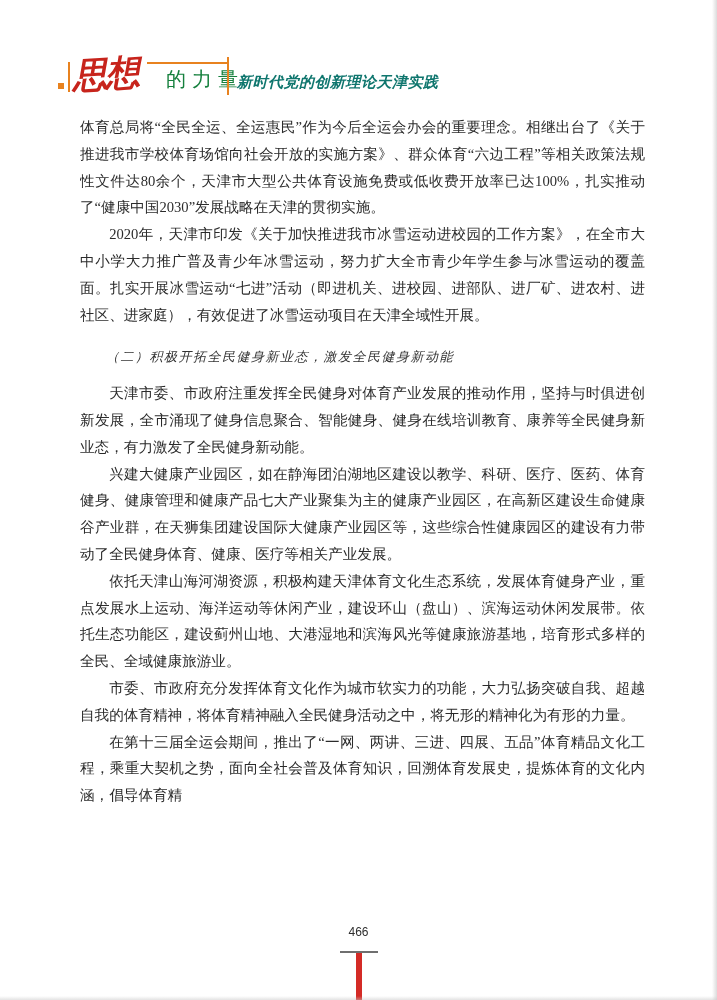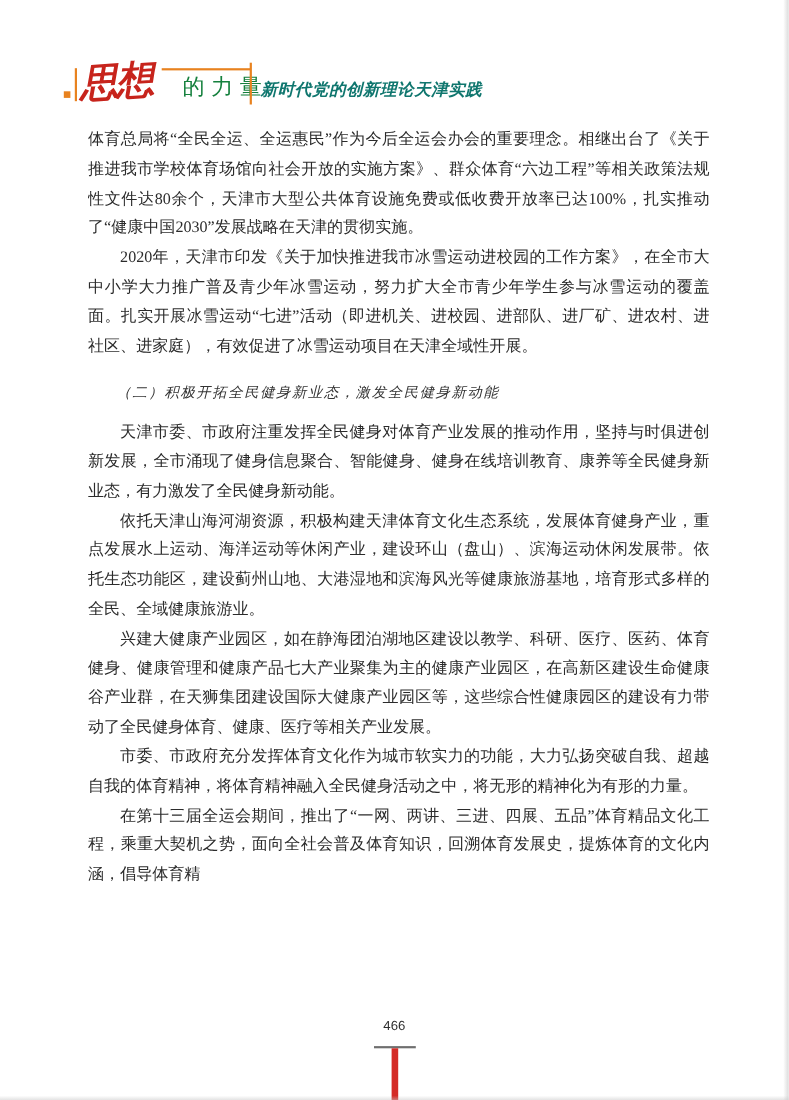--- a/index.html
+++ b/index.html
@@ -130,22 +130,22 @@
   <span class="logo-crossline"></span>
   <span class="header-subtitle">新时代党的创新理论天津实践</span>
 </header>
 
 <main class="page-body">
 
 <div class="para">体育总局将“全民全运、全运惠民”作为今后全运会办会的重要理念。相继出台了《关于推进我市学校体育场馆向社会开放的实施方案》、群众体育“六边工程”等相关政策法规性文件达80余个，天津市大型公共体育设施免费或低收费开放率已达100%，扎实推动了“健康中国2030”发展战略在天津的贯彻实施。</div>
     <div class="para indent">2020年，天津市印发《关于加快推进我市冰雪运动进校园的工作方案》，在全市大中小学大力推广普及青少年冰雪运动，努力扩大全市青少年学生参与冰雪运动的覆盖面。扎实开展冰雪运动“七进”活动（即进机关、进校园、进部队、进厂矿、进农村、进社区、进家庭），有效促进了冰雪运动项目在天津全域性开展。</div>
     <div class="heading">（二）积极开拓全民健身新业态，激发全民健身新动能</div>
     <div class="para indent">天津市委、市政府注重发挥全民健身对体育产业发展的推动作用，坚持与时俱进创新发展，全市涌现了健身信息聚合、智能健身、健身在线培训教育、康养等全民健身新业态，有力激发了全民健身新动能。</div>
+    <div class="para indent">兴建大健康产业园区，如在静海团泊湖地区建设以教学、科研、医疗、医药、体育健身、健康管理和健康产品七大产业聚集为主的健康产业园区，在高新区建设生命健康谷产业群，在天狮集团建设国际大健康产业园区等，这些综合性健康园区的建设有力带动了全民健身体育、健康、医疗等相关产业发展。</div>
     <div class="para indent">依托天津山海河湖资源，积极构建天津体育文化生态系统，发展体育健身产业，重点发展水上运动、海洋运动等休闲产业，建设环山（盘山）、滨海运动休闲发展带。依托生态功能区，建设蓟州山地、大港湿地和滨海风光等健康旅游基地，培育形式多样的全民、全域健康旅游业。</div>
-    <div class="para indent">兴建大健康产业园区，如在静海团泊湖地区建设以教学、科研、医疗、医药、体育健身、健康管理和健康产品七大产业聚集为主的健康产业园区，在高新区建设生命健康谷产业群，在天狮集团建设国际大健康产业园区等，这些综合性健康园区的建设有力带动了全民健身体育、健康、医疗等相关产业发展。</div>
     <div class="para indent">市委、市政府充分发挥体育文化作为城市软实力的功能，大力弘扬突破自我、超越自我的体育精神，将体育精神融入全民健身活动之中，将无形的精神化为有形的力量。</div>
     <div class="para indent">在第十三届全运会期间，推出了“一网、两讲、三进、四展、五品”体育精品文化工程，乘重大契机之势，面向全社会普及体育知识，回溯体育发展史，提炼体育的文化内涵，倡导体育精</div>
   </main>
 
 <footer class="page-footer">
   <div class="page-number">466</div>
   <div class="footer-line"></div>
   <div class="footer-red-bar"></div>
 </footer>
 

